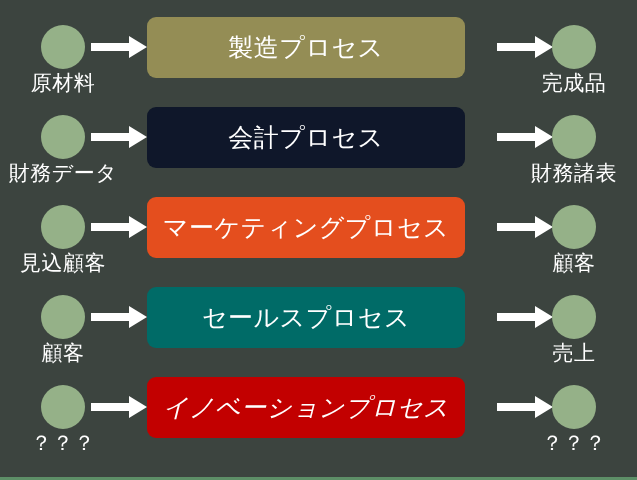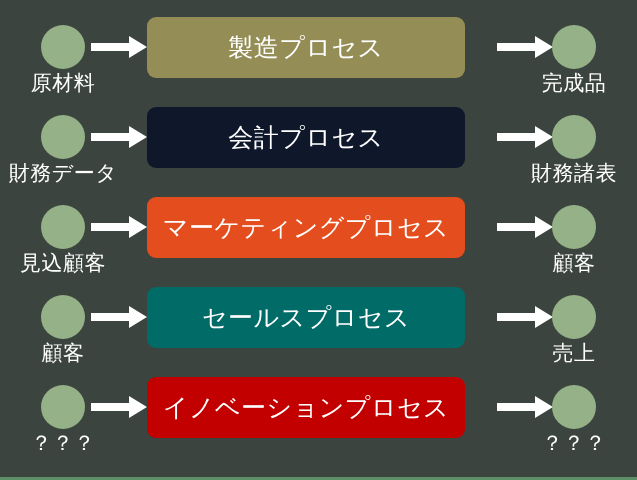--- a/index.html
+++ b/index.html
@@ -203,21 +203,21 @@
   <div class="row" style="top:360px;">
     <div class="node left"></div>
     <div class="node-label left">？？？</div>
 
     <div class="arrow left">
       <svg width="56" height="22" viewBox="0 0 56 22" aria-hidden="true">
         <path d="M0 7 L38 7 L38 0 L56 11 L38 22 L38 15 L0 15 Z" fill="#ffffff"></path>
       </svg>
     </div>
 
-    <div class="process-box" style="background:#c20000;">
+    <div class="process-box" style="background:#c20000;font-style:italic;">
       <span class="process-label">イノベーションプロセス</span>
     </div>
 
     <div class="arrow right">
       <svg width="56" height="22" viewBox="0 0 56 22" aria-hidden="true">
         <path d="M0 7 L38 7 L38 0 L56 11 L38 22 L38 15 L0 15 Z" fill="#ffffff"></path>
       </svg>
     </div>
 
     <div class="node right"></div>

